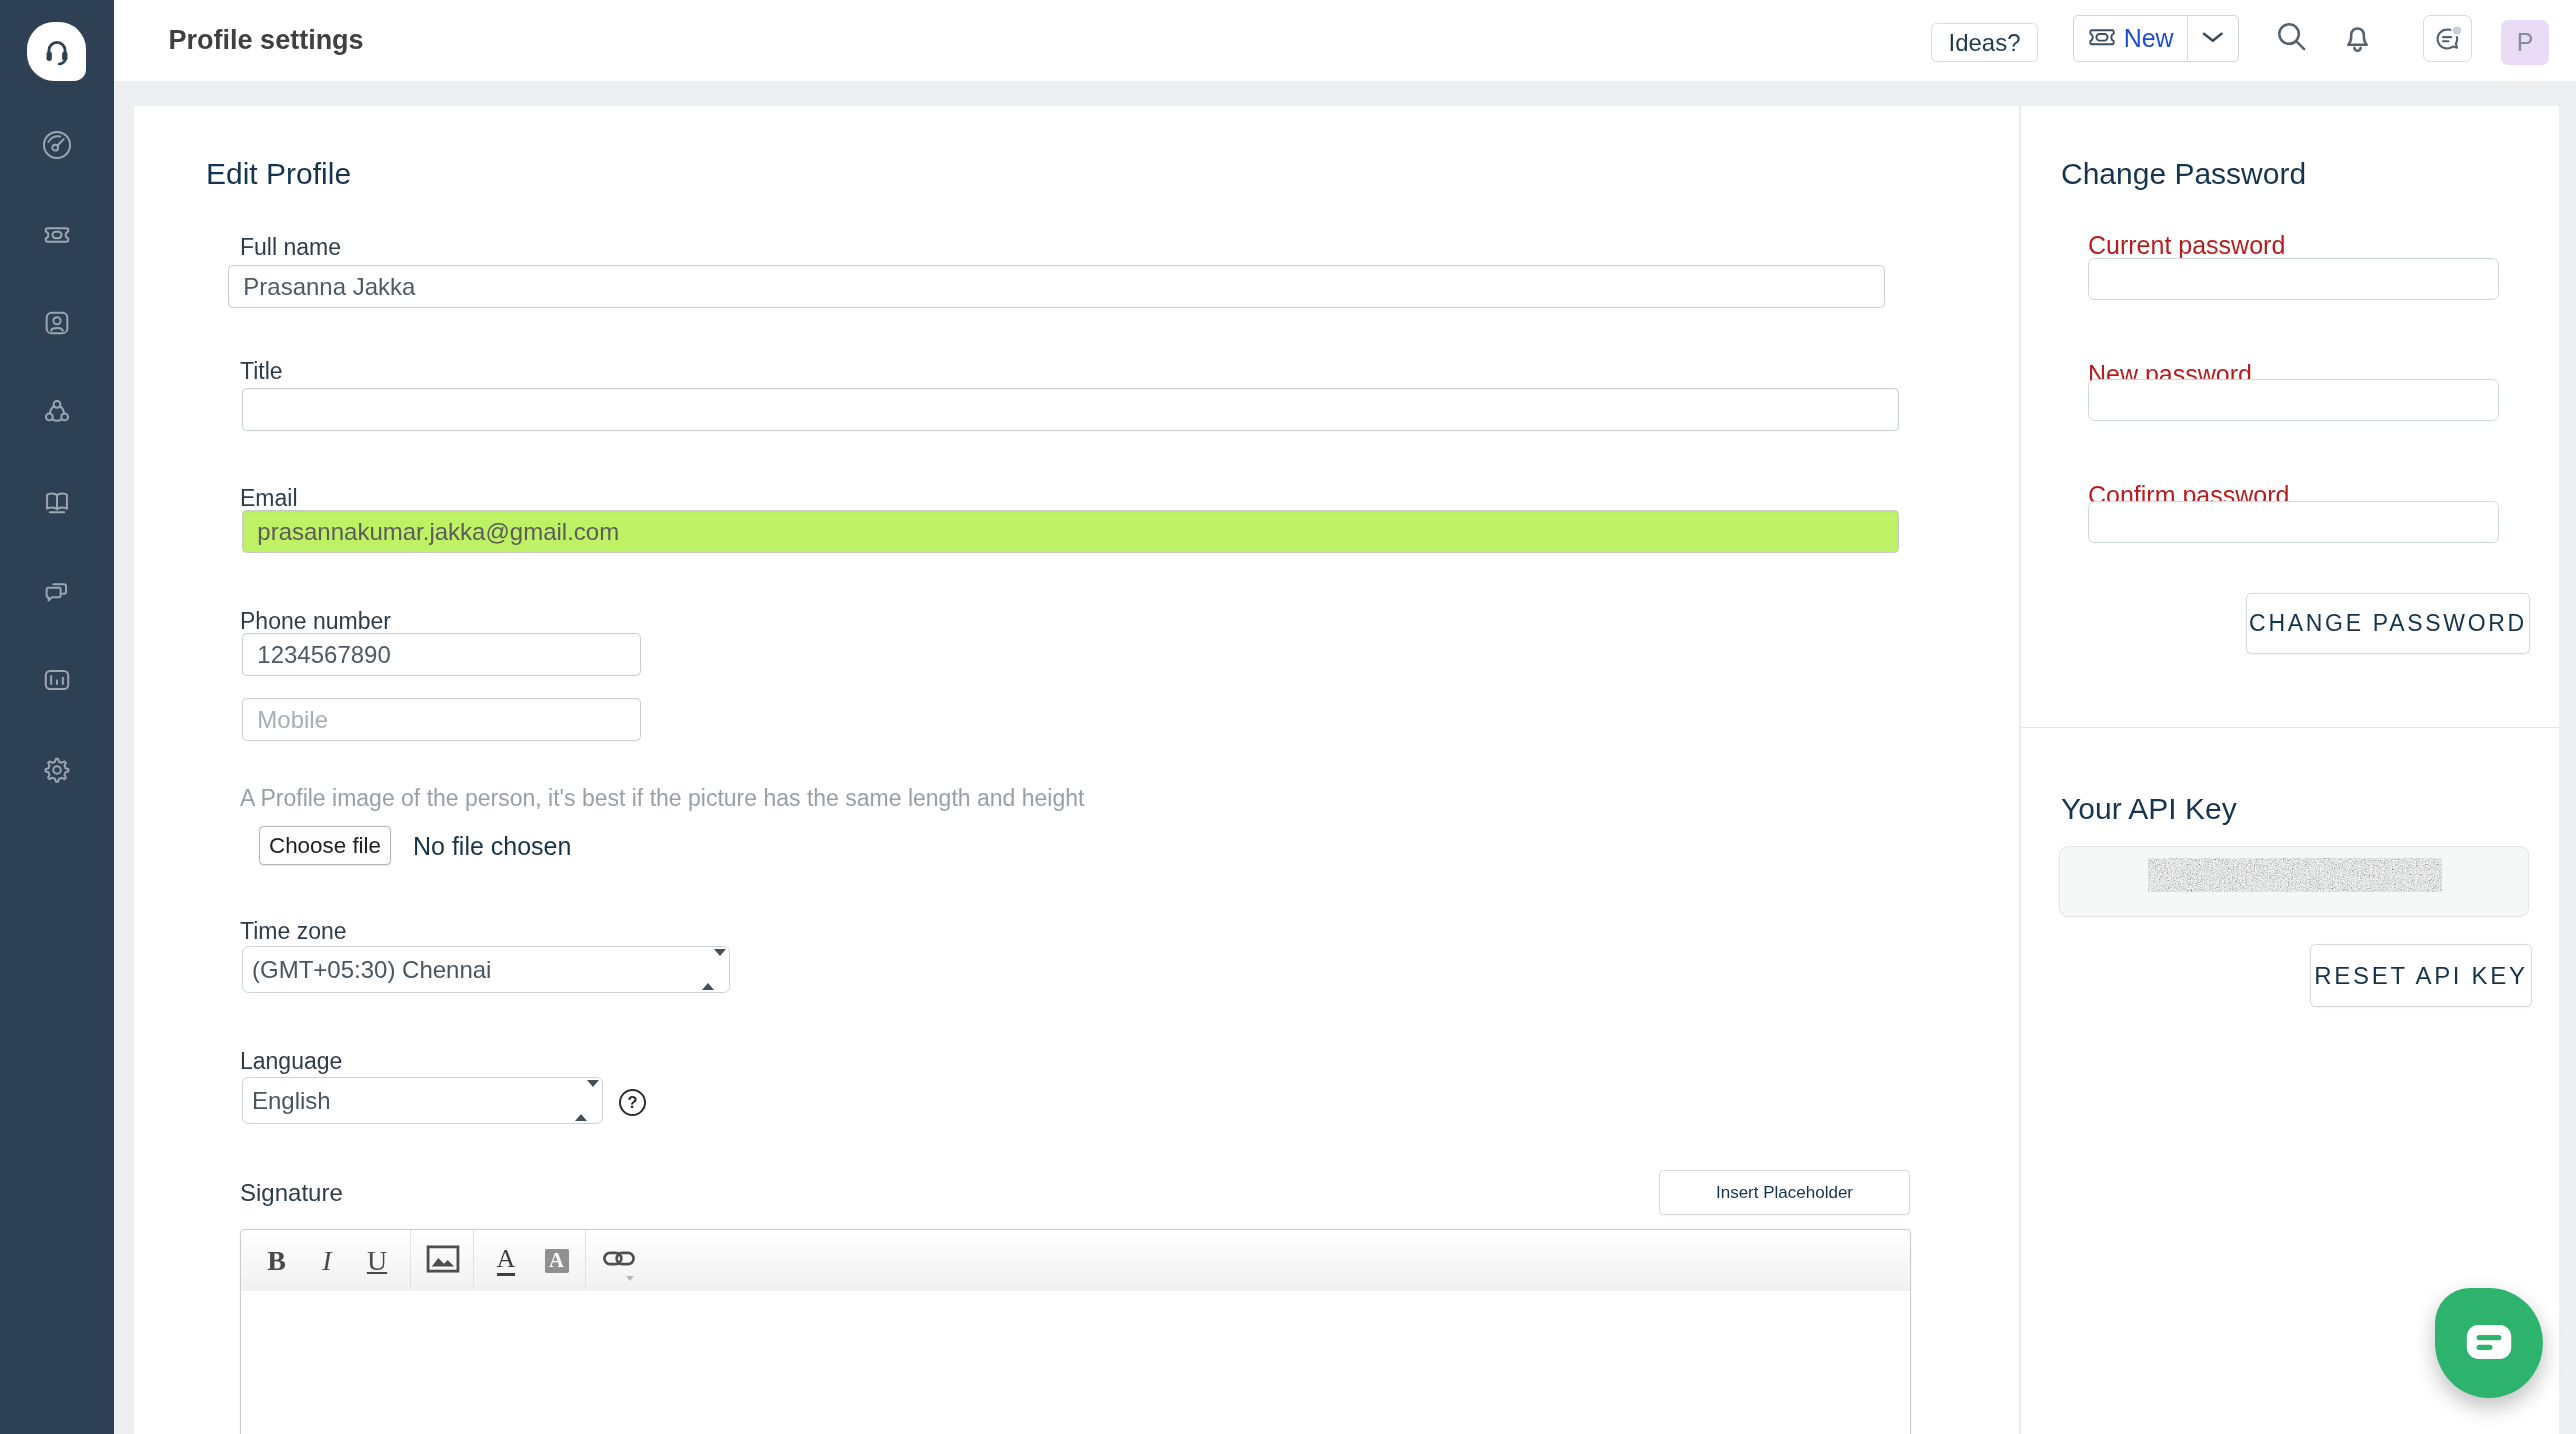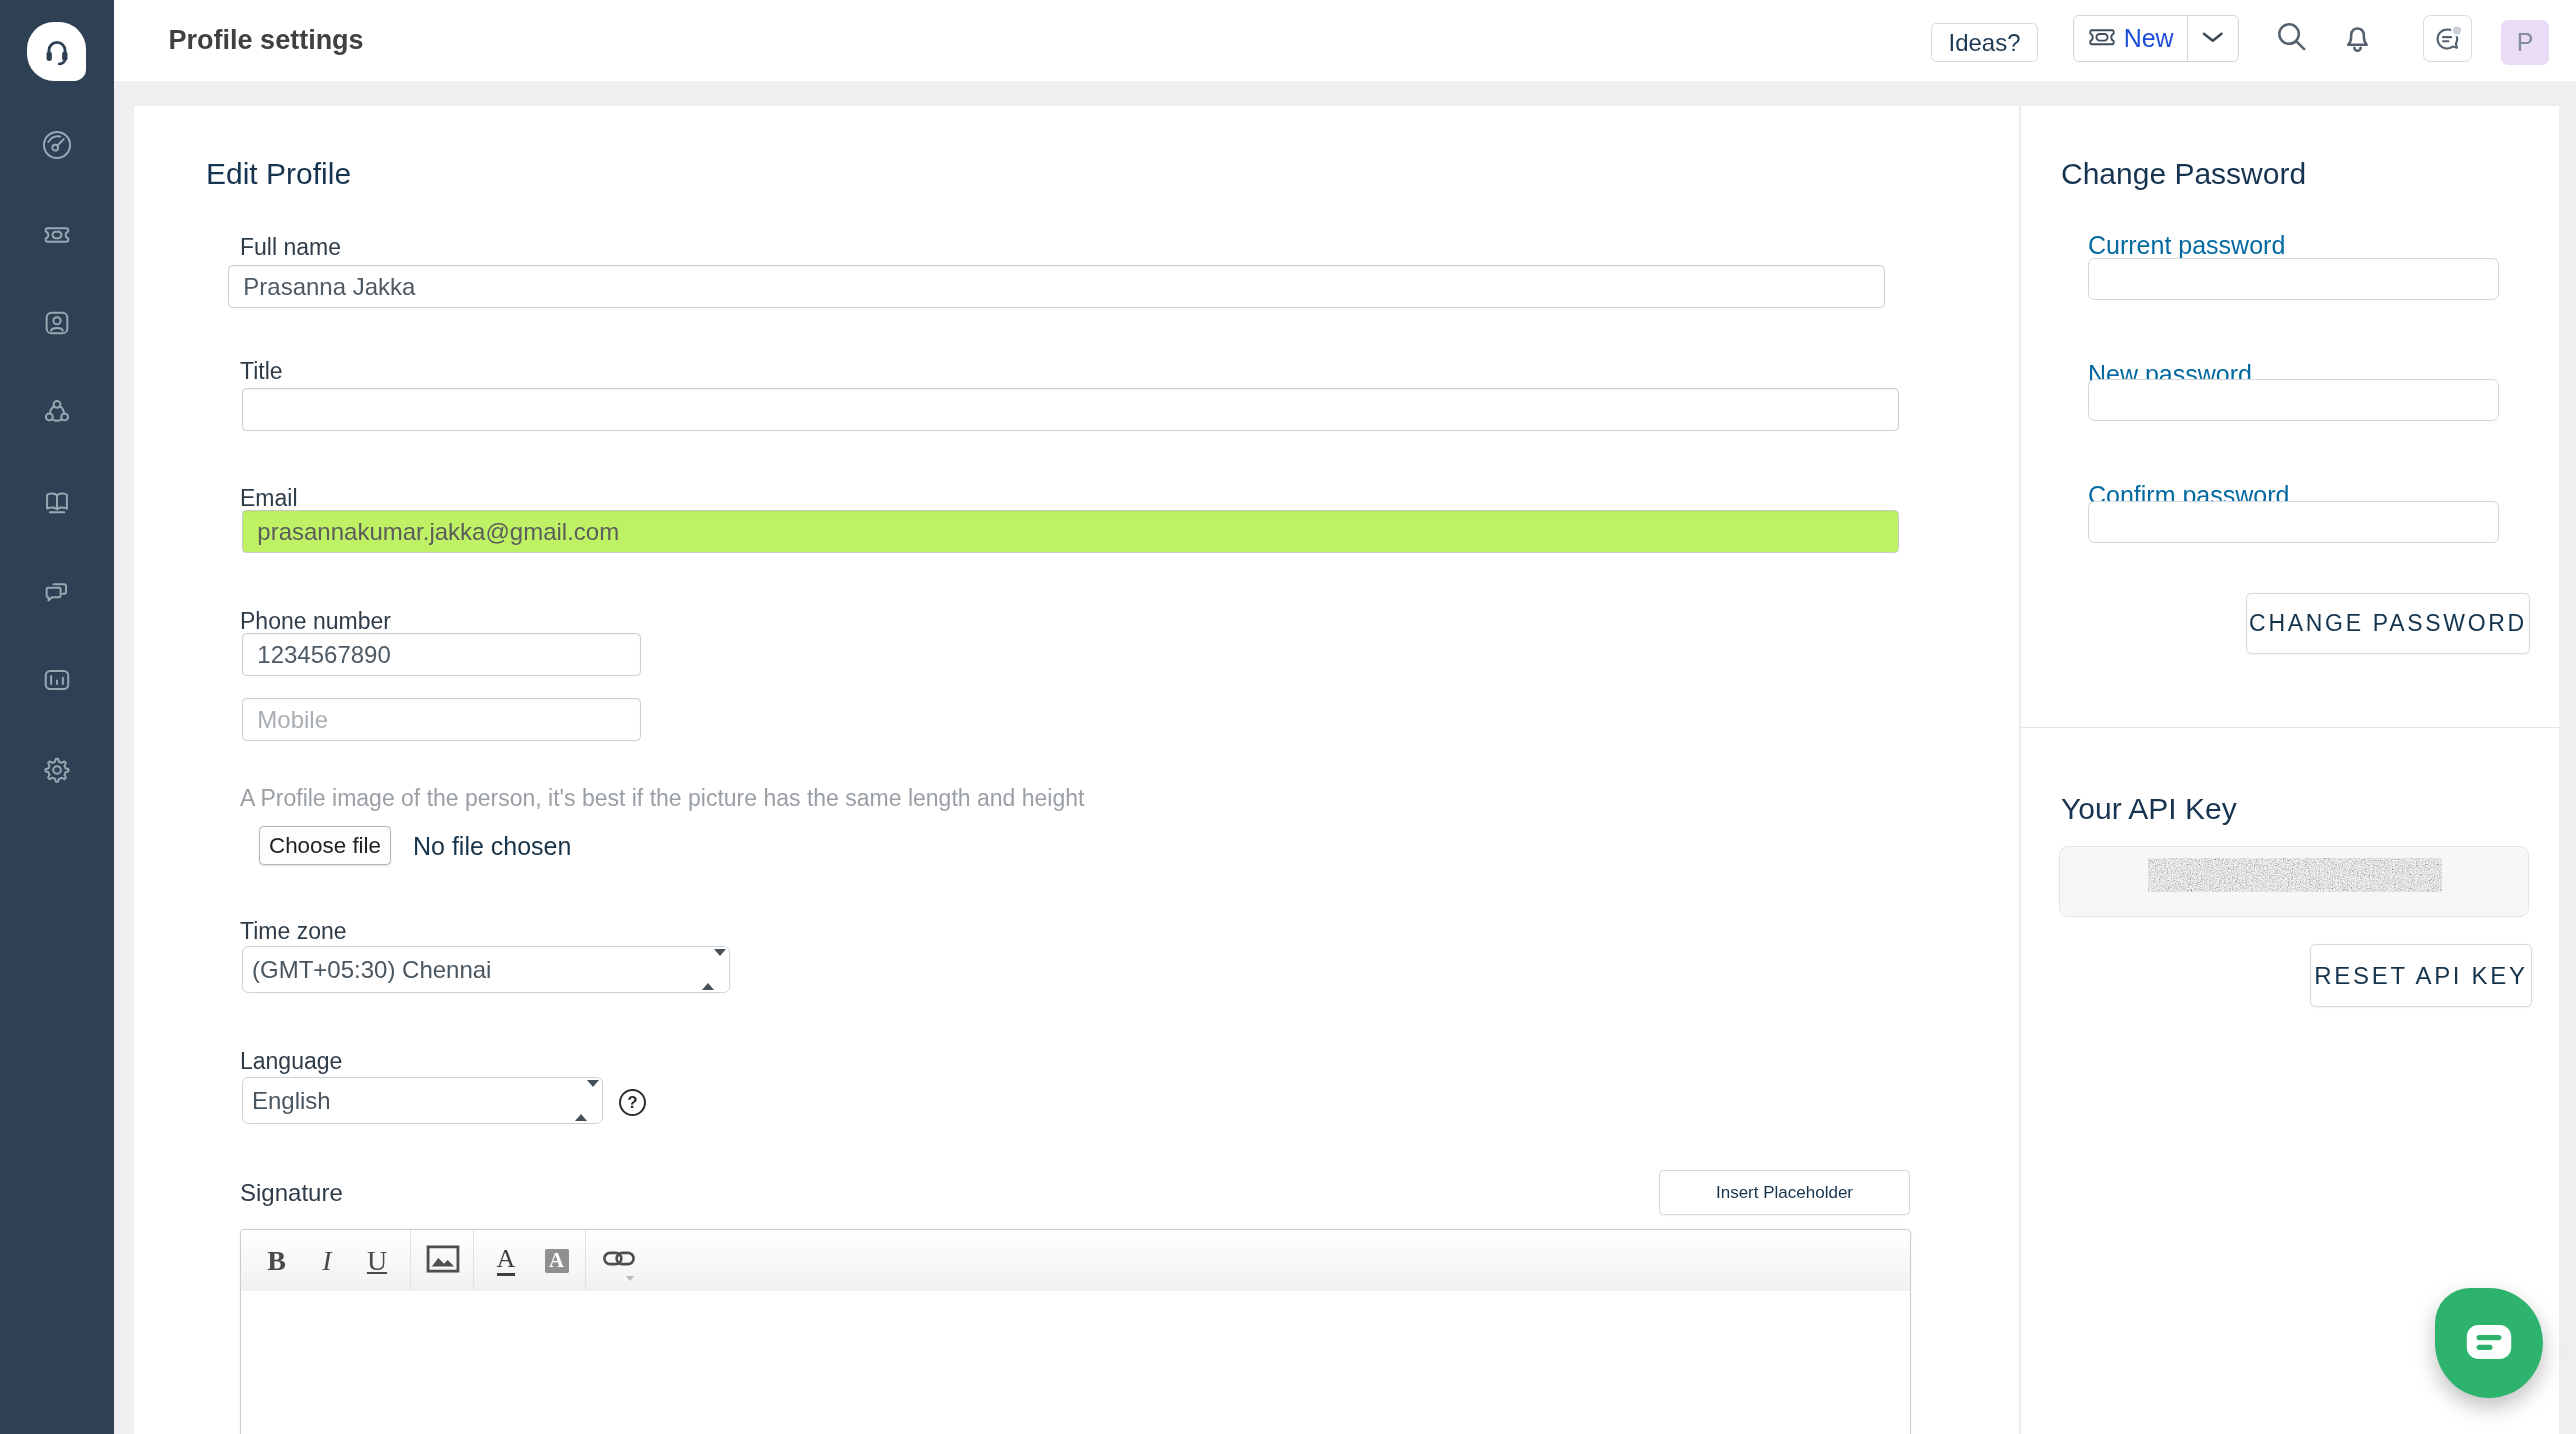--- a/index.html
+++ b/index.html
@@ -22,21 +22,21 @@
   #new-left{width:114px;display:flex;align-items:center;justify-content:center;gap:8px;}
   #new-right{width:50px;border-left:0.9px solid #d5dade;display:flex;align-items:center;justify-content:center;}
   #new-label{font-size:25px;color:#1d4ed8;font-weight:500;}
 
   
   #main-card{left:134px;top:106px;width:1885px;height:1329px;background:#ffffff;}
   #right-panel{left:2020px;top:106px;width:539px;height:1329px;background:#ffffff;border-left:0.9px solid #e5e8ea;}
 
   .h2{font-size:30px;color:#16344f;}
   .flabel{font-size:23px;color:#2e3c49;}
-  .rlabel{font-size:25px;color:#0369a1;}
+  .rlabel{font-size:25px;color:#b91c1c;}
   .input{background:#fff;border:0.9px solid #c8cdd1;border-radius:4.5px;font-size:24px;color:#4e5a64;padding:0 14.3px;outline:none;box-shadow:inset 0 0.9px 1.8px rgba(0,0,0,0.04);font-family:"Liberation Sans",sans-serif;}
   .input::placeholder{color:#a9aeb3;}
   .input:disabled{background:#bef264;border-color:#c9c9c9;color:#5c5c5c;}
   .rinput{background:#fff;border:0.9px solid #cfd6dd;border-radius:6.3px;font-size:24px;color:#3c4a56;padding:0 14.3px;outline:none;}
   .selectbox{background:#fff;border:0.9px solid #cdd2d7;border-radius:6.3px;display:flex;align-items:center;padding:0 9px;font-size:24px;color:#49565f;cursor:pointer;}
   .spinner{position:absolute;right:14.3px;top:50%;transform:translateY(-50%);width:12.5px;}
   .spinner .up{width:0;height:0;border-left:6.3px solid transparent;border-right:6.3px solid transparent;border-bottom:7.2px solid #454f58;margin-bottom:3.6px;}
   .spinner .dn{width:0;height:0;border-left:6.3px solid transparent;border-right:6.3px solid transparent;border-top:7.2px solid #454f58;}
   .ghost-btn{background:#fff;border:0.9px solid #d4d9dd;border-radius:5.4px;color:#14334d;display:flex;align-items:center;justify-content:center;cursor:pointer;box-shadow:0 0.9px 1.8px rgba(0,0,0,0.05);}
   .caps{letter-spacing:2.7px;font-size:23px;}

